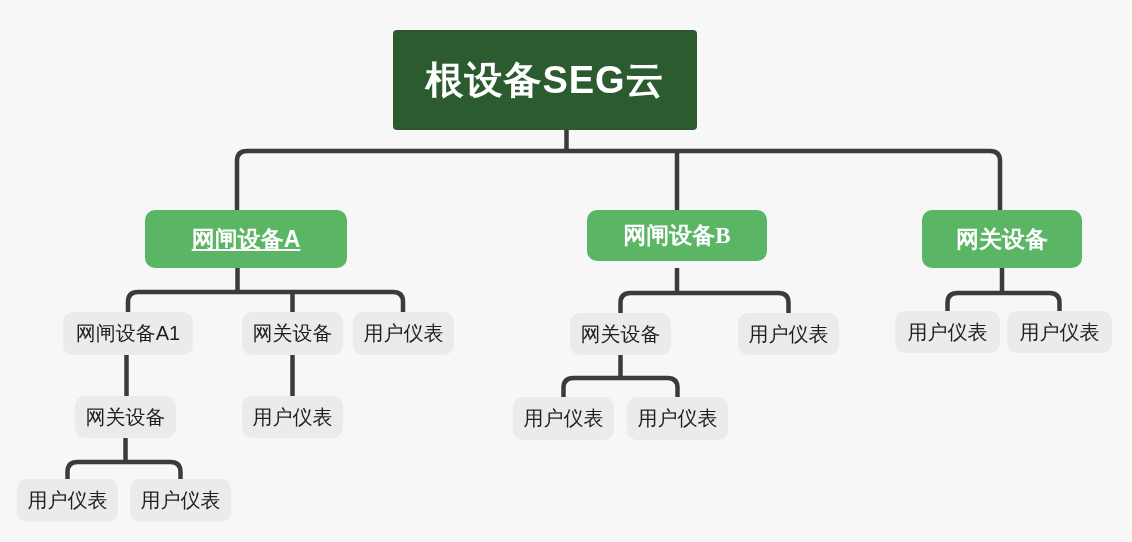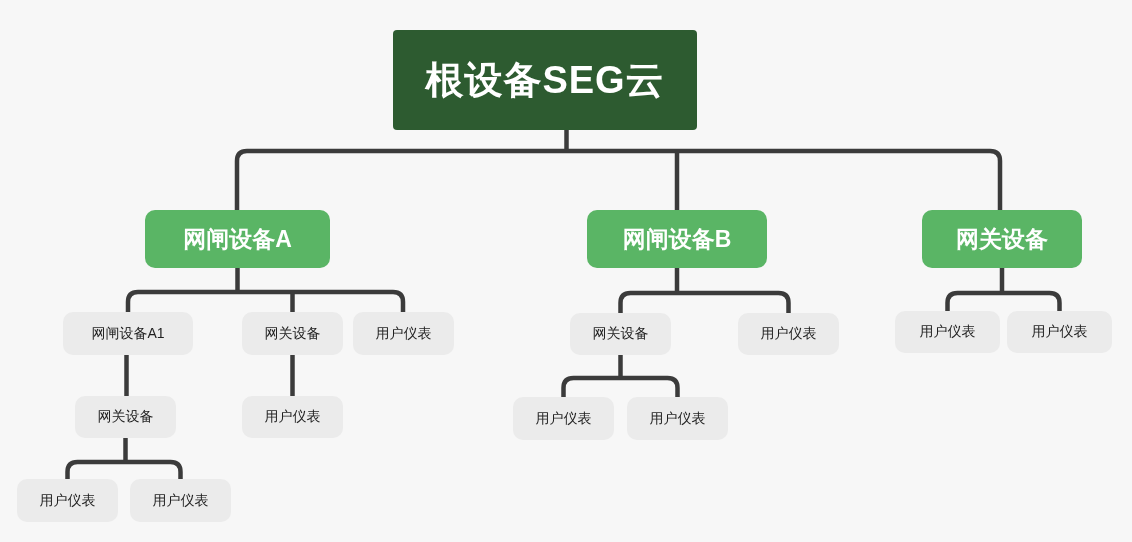--- a/index.html
+++ b/index.html
@@ -21,21 +21,21 @@
   .node.root{
     background:var(--root_bg);color:var(--root_text);
     font-weight:bold;font-size:38px;letter-spacing:1px;border-radius:4px;
   }
   .node.branch{
     background:var(--branch_bg);color:var(--root_text);
     font-weight:bold;font-size:23px;border-radius:10px;
   }
   .node.leaf{
     background:var(--leaf_bg);color:var(--leaf_text);
-    font-size:14px;border-radius:10px;
+    font-size:20px;border-radius:10px;
   }
 </style>
 </head>
 <body>
 
 <div class="canvas">
 
   <svg class="connectors" viewBox="0 0 1132 542" aria-hidden="true">
 
     <path d="M566.5 130 L566.5 151"></path>
@@ -58,22 +58,22 @@
 
     <path d="M620.5 355 L620.5 378"></path>
     <path d="M563.5 397 L563.5 388 Q563.5 378 573.5 378 L667.5 378 Q677.5 378 677.5 388 L677.5 397"></path>
 
     <path d="M1002 268 L1002 293"></path>
     <path d="M947.5 311 L947.5 303 Q947.5 293 957.5 293 L1049.5 293 Q1059.5 293 1059.5 303 L1059.5 311"></path>
   </svg>
 
   <div class="node root" style="left:393px;top:30px;width:304px;height:100px;">根设备SEG云</div>
 
-  <div class="node branch" style="left:145px;top:210px;width:185px;height:58px;">网闸设备A</div>
-  <div class="node branch" style="left:587px;top:210px;width:180px;height:58px;">网闸设备B</div>
+  <div class="node branch" style="left:145px;top:210px;width:202px;height:58px;text-decoration:underline;">网闸设备A</div>
+  <div class="node branch" style="left:587px;top:210px;width:180px;height:51px;font-family:Liberation Serif, serif;">网闸设备B</div>
   <div class="node branch" style="left:922px;top:210px;width:160px;height:58px;">网关设备</div>
 
   <div class="node leaf" style="left:63px;top:312px;width:130px;height:43px;">网闸设备A1</div>
   <div class="node leaf" style="left:242px;top:312px;width:101px;height:43px;">网关设备</div>
   <div class="node leaf" style="left:353px;top:312px;width:101px;height:43px;">用户仪表</div>
   <div class="node leaf" style="left:75px;top:396px;width:101px;height:42px;">网关设备</div>
   <div class="node leaf" style="left:242px;top:396px;width:101px;height:42px;">用户仪表</div>
   <div class="node leaf" style="left:17px;top:479px;width:101px;height:43px;">用户仪表</div>
   <div class="node leaf" style="left:130px;top:479px;width:101px;height:43px;">用户仪表</div>
 

